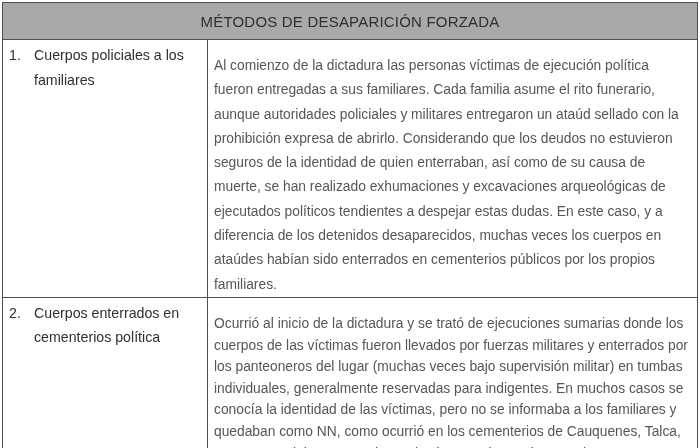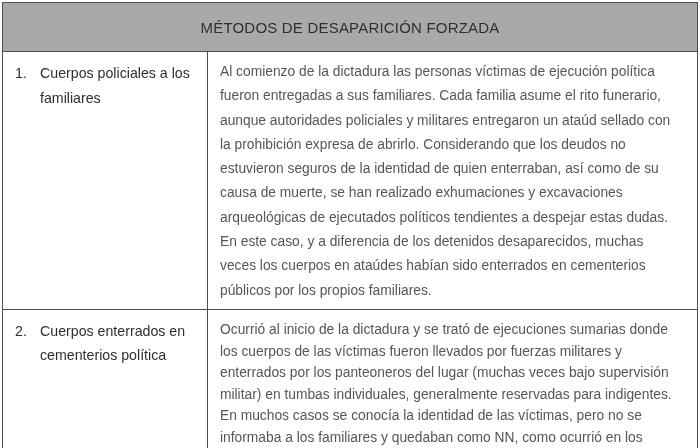--- a/index.html
+++ b/index.html
@@ -17,21 +17,21 @@
   table.doc-table {
     position: absolute;
     left: 2px;
     top: 2px;
     width: 695px;
     border-collapse: collapse;
     table-layout: fixed;
   }
   th, td {
     border: 1px solid #4f4f4f;
-    padding: 6px;
+    padding: 0;
     vertical-align: top;
     overflow: hidden;
   }
   th.title-cell {
     height: 36px;
     background: #a9a9a9;
     text-align: center;
     vertical-align: middle;
     font-weight: 400;
     font-size: 15px;
@@ -52,20 +52,21 @@
     flex: 0 0 25px;
   }
   .method-name {
     flex: 1 1 auto;
   }
   .desc-text {
     padding: 2px 8px 0 6px;
     font-size: 13.8px;
     line-height: 24.3px;
     color: #565656;
+    margin-top: 12px;
   }
   tr.row-2 .desc-text {
     padding-top: 3px;
     line-height: 21.6px;
   }
 </style>
 </head>
 <body>
 
 <table class="doc-table">

